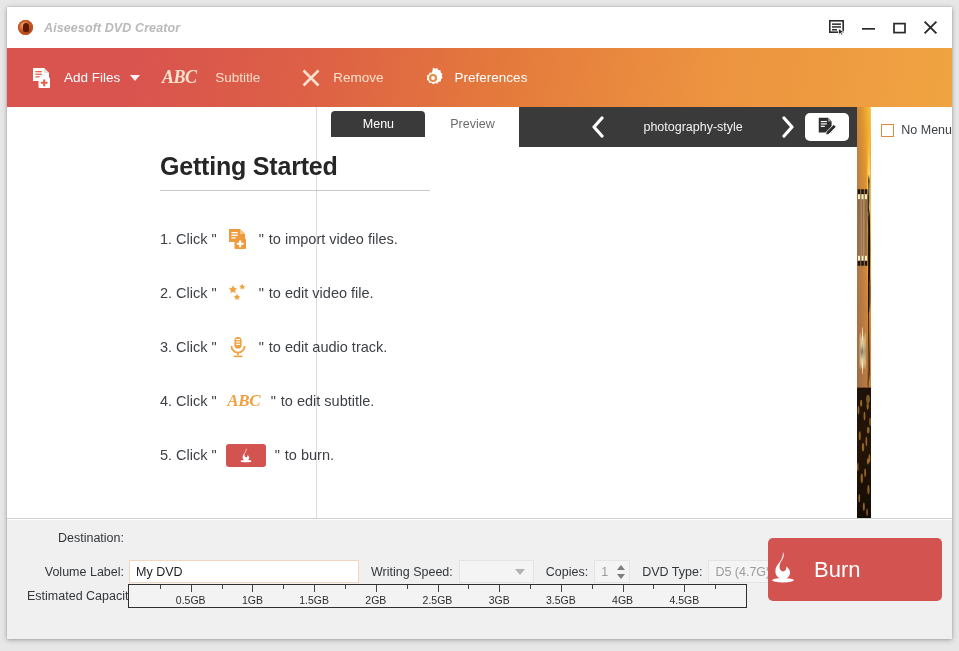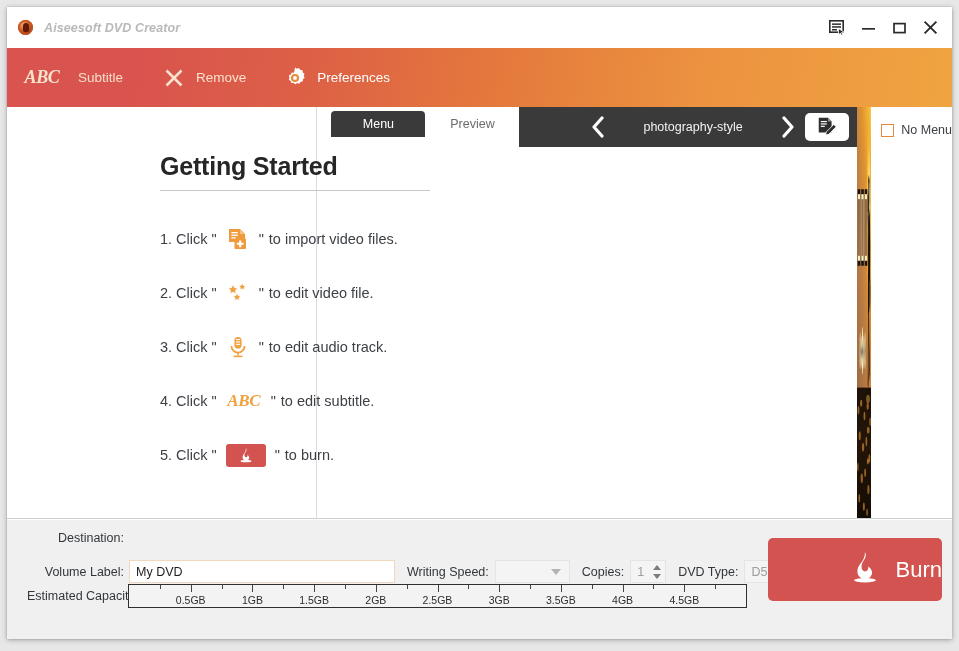--- a/index.html
+++ b/index.html
@@ -311,21 +311,21 @@
     white-space: nowrap;
   }
   .burn-btn {
     position: absolute;
     left: 761px; top: 543px;
     width: 174px; height: 63px;
     background: #d2534f;
     border-radius: 5px;
     display: flex;
     align-items: center;
-    justify-content: flex-end;
+    justify-content: flex-start;
   }
   .burn-label {
     font-size: 22px;
     color: #ffffff;
     margin-left: 16px;
   }
 </style>
 </head>
 <body>
 
@@ -358,20 +358,35 @@
       <div class="win-btn" title="Close">
         <svg width="15" height="15" viewBox="0 0 15 15">
           <path d="M1.6 1.6 L13.4 13.4 M13.4 1.6 L1.6 13.4" stroke="#2b2b2b" stroke-width="1.9" fill="none"></path>
         </svg>
       </div>
     </div>
   </div>
 
   <div class="toolbar">
 
+    <div class="tb-item">
+      <span class="tb-icon">
+        <svg width="24" height="24" viewBox="0 0 24 24">
+          <path d="M3 2 h11 l5 5 v8 h-16 z" fill="#fff"></path>
+          <path d="M14 2 l5 5 h-5 z" fill="#e7dfd9"></path>
+          <rect x="5.4" y="5" width="6.4" height="1.3" fill="#e0604e"></rect>
+          <rect x="5.4" y="7.6" width="6.4" height="1.3" fill="#e0604e"></rect>
+          <rect x="5.4" y="10.2" width="4.4" height="1.3" fill="#e0604e"></rect>
+          <rect x="8.5" y="11.5" width="11.5" height="10.5" rx="1" fill="#fff"></rect>
+          <path d="M14.2 13.4 v6.8 M10.8 16.8 h6.8" stroke="#e0604e" stroke-width="2.1"></path>
+        </svg>
+      </span>
+      <span class="tb-label">Add Files</span>
+      <span class="tb-caret"></span>
+    </div>
 
 
 
     <div class="tb-item">
       <span class="tb-icon">
         <span class="abc-glyph">ABC</span>
       </span>
       <span class="tb-label dim2" style="margin-left:14px">Subtitle</span>
     </div>
 
@@ -652,21 +667,21 @@
   </div>
 
   <div class="bottom">
 
     <div class="brow" style="left:20px; top:11px;">
       <span class="blabel" style="width:97px">Destination:</span>
     </div>
 
     <div class="brow" style="left:20px; top:40px;">
       <span class="blabel" style="width:97px">Volume Label:</span>
-      <div class="tfield" style="width:266px; margin-left:5px;">
+      <div class="tfield" style="width:230px; margin-left:5px;">
         <span>My DVD</span>
       </div>
 
       <span class="blabel" style="margin-left:12px">Writing Speed:</span>
       <div class="tfield empty" style="width:75px; margin-left:6px;">
         <span></span>
         <span class="dd-caret soft"></span>
       </div>
 
       <span class="blabel" style="margin-left:12px">Copies:</span>

